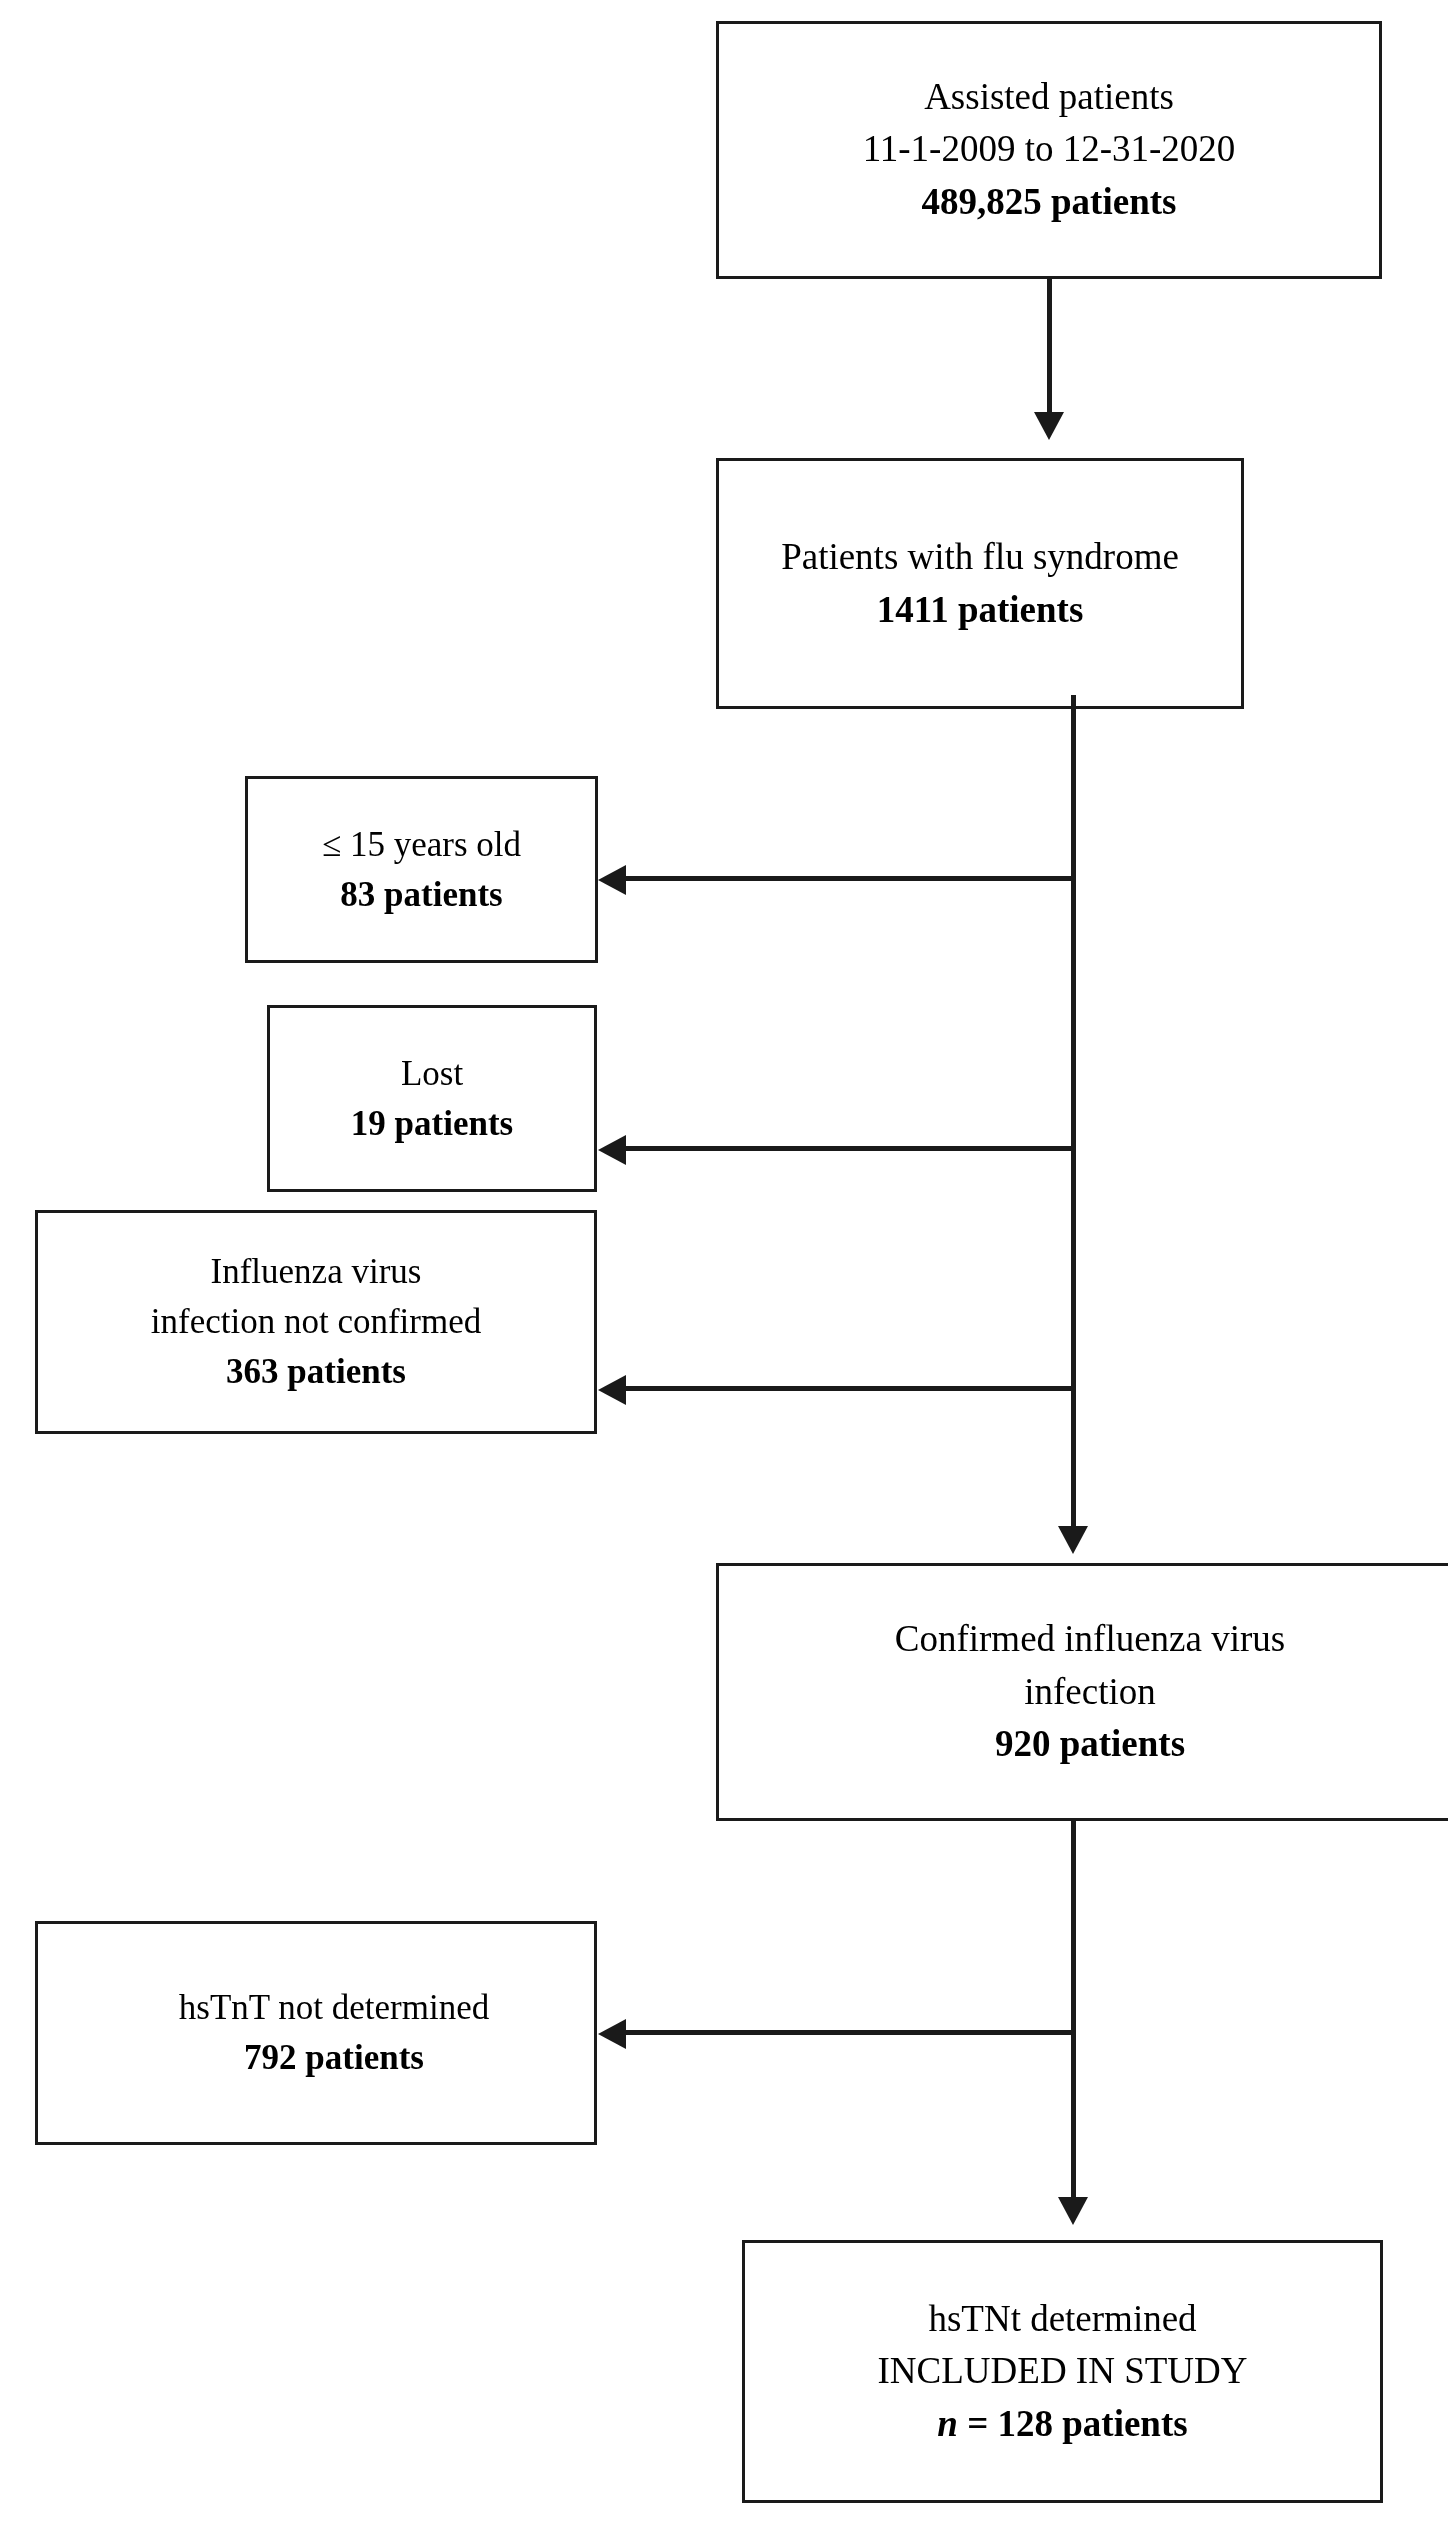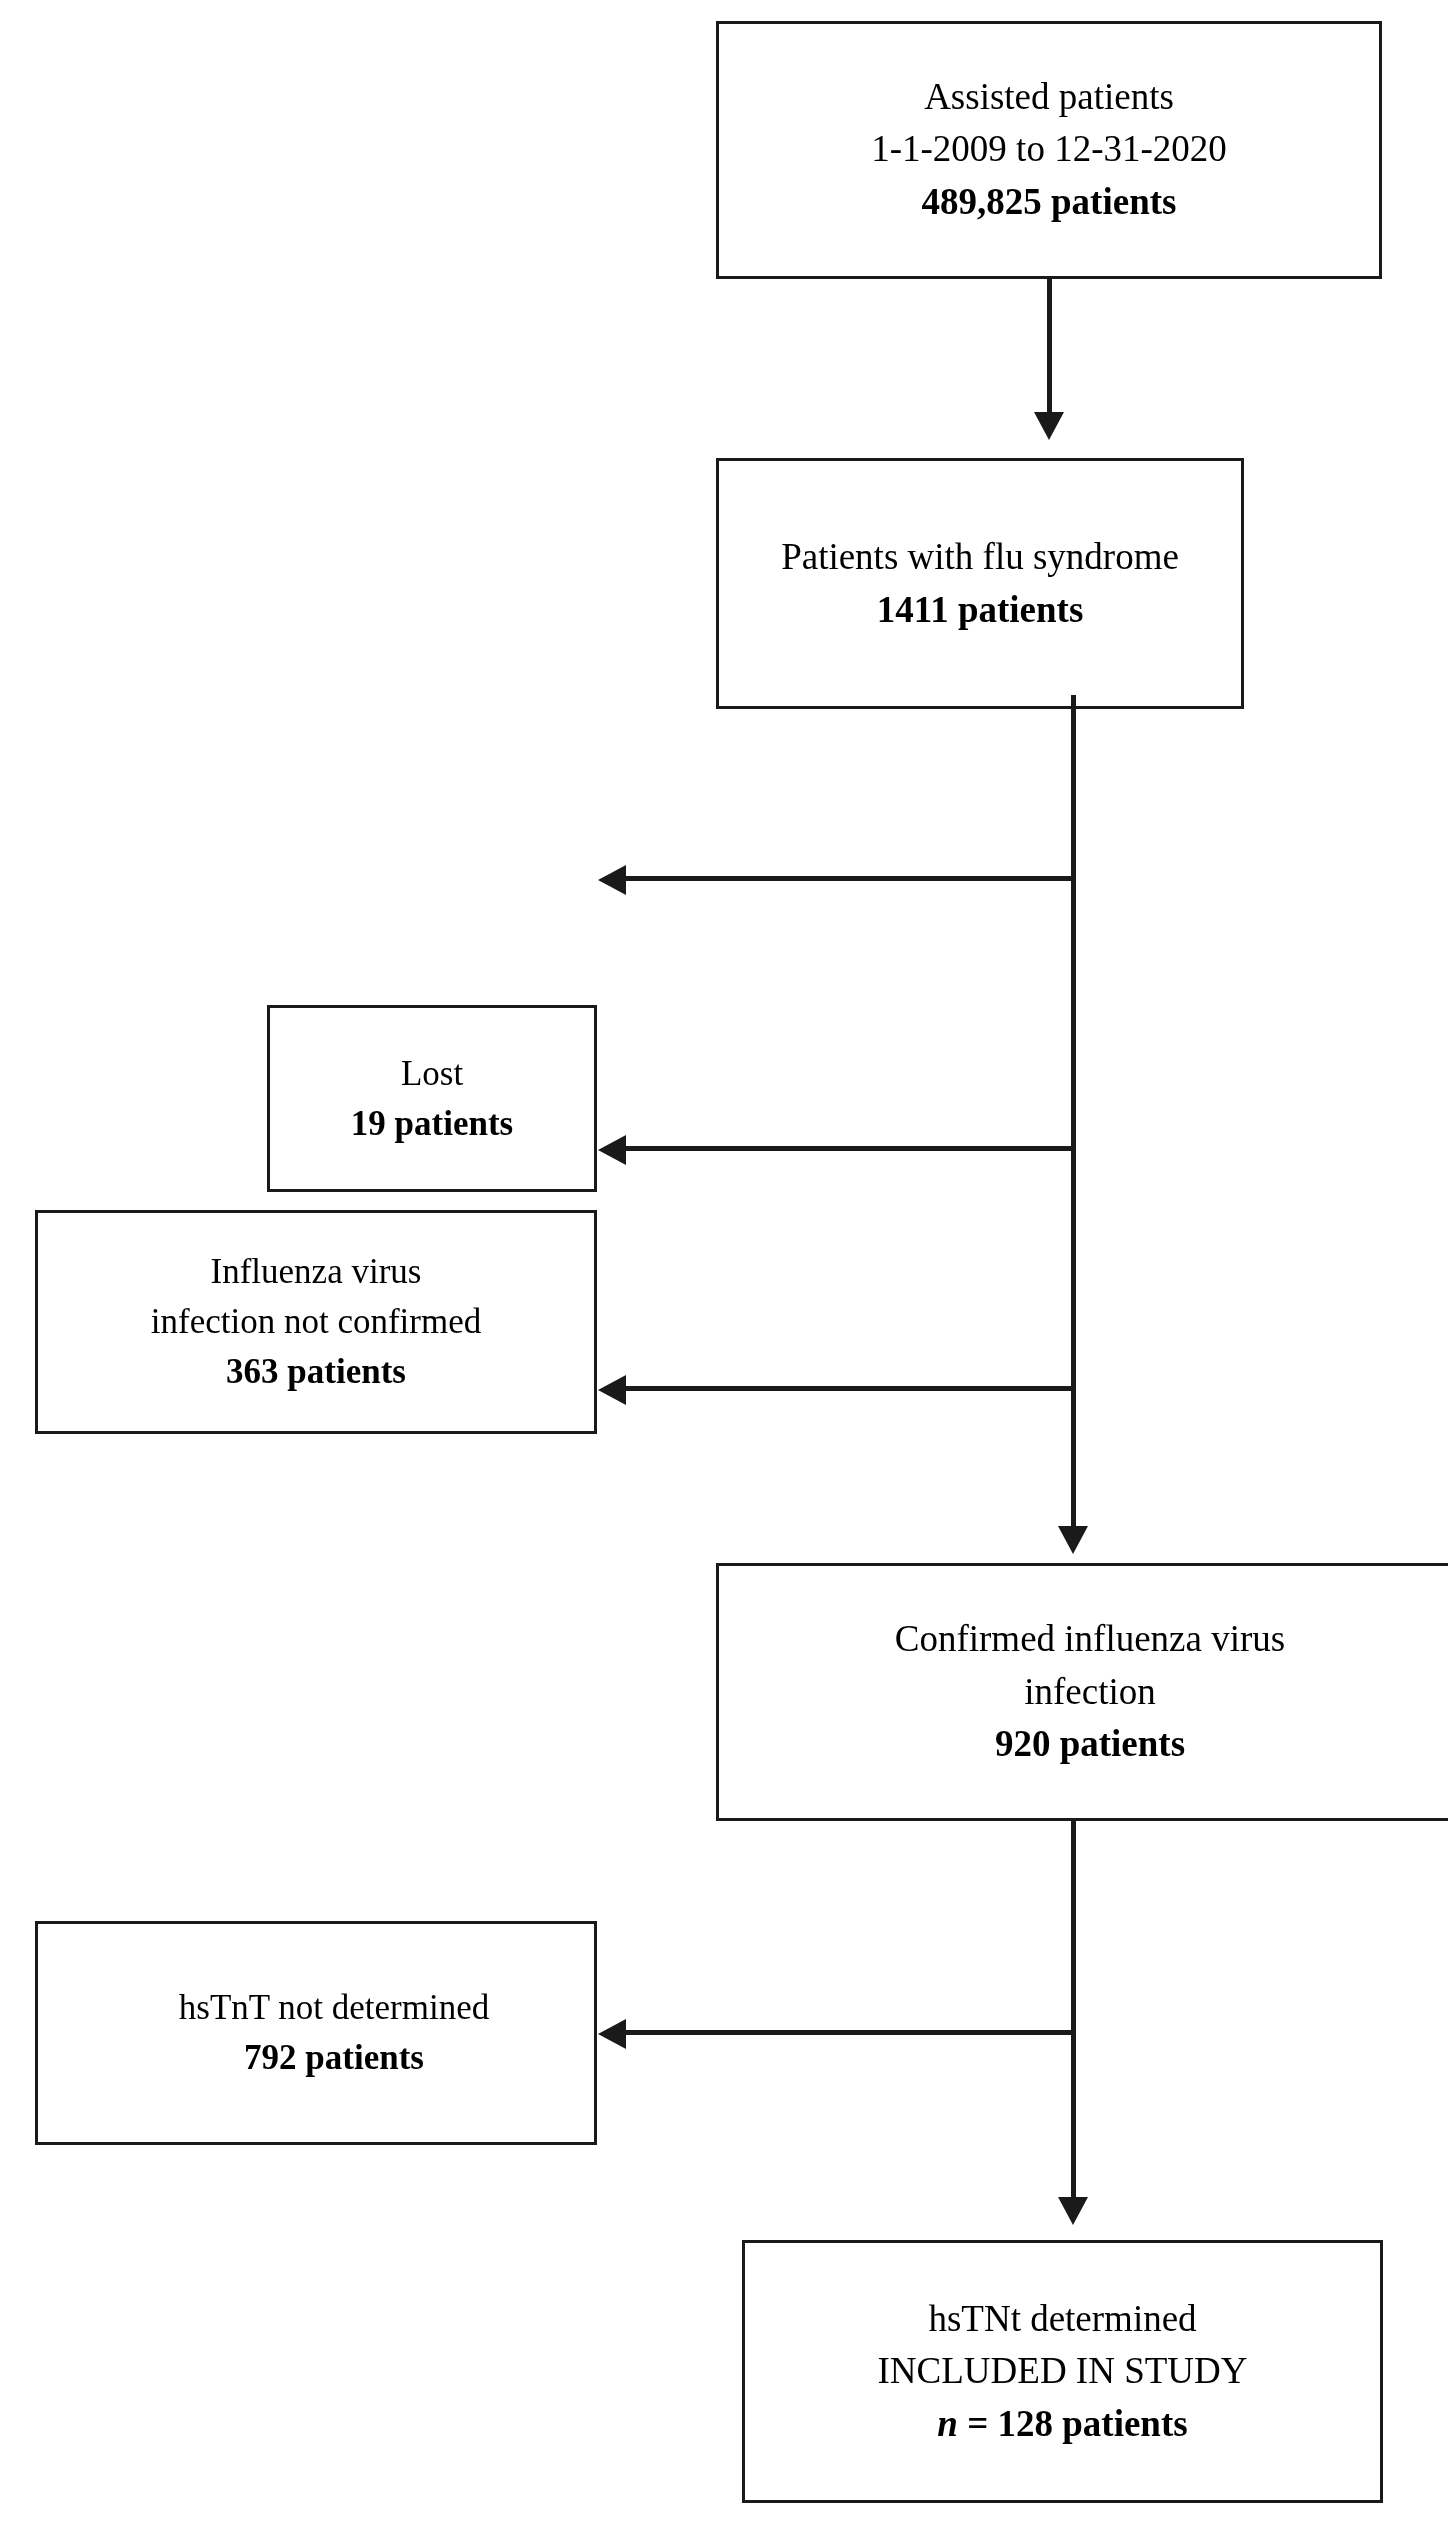--- a/index.html
+++ b/index.html
@@ -79,38 +79,42 @@
   #node-notconfirmed  { left: 35px;   top: 1210px; width: 562px;  height: 224px; }
   #node-hstnt         { left: 35px;   top: 1921px; width: 562px;  height: 224px; padding-left: 36px; }
 </style>
 </head>
 <body>
 
 <div id="flowchart">
 
   <div class="node t-main" id="node-assisted">
     <span class="line">Assisted patients</span>
-    <span class="line">1-1-2009 to 12-31-2020</span>
+    <span class="line">11-1-2009 to 12-31-2020</span>
     <span class="line bold">489,825 patients</span>
   </div>
 
   <div class="vline" style="left:1047px; top:278px; height:138px;"></div>
   <div class="arrow-down" style="left:1034px; top:412px;"></div>
 
   <div class="node t-main" id="node-flu">
     <span class="line">Patients with flu syndrome</span>
     <span class="line bold">1411 patients</span>
   </div>
 
   <div class="vline" style="left:1071px; top:695px; height:834px;"></div>
   <div class="arrow-down" style="left:1058px; top:1526px;"></div>
 
   <div class="hline" style="left:626px; top:876px; width:447px;"></div>
   <div class="arrow-left" style="left:598px; top:865px;"></div>
 
+  <div class="node t-excl" id="node-age">
+    <span class="line">≤ 15 years old</span>
+    <span class="line bold">83 patients</span>
+  </div>
 
   <div class="hline" style="left:626px; top:1146px; width:447px;"></div>
   <div class="arrow-left" style="left:598px; top:1135px;"></div>
 
   <div class="node t-excl" id="node-lost">
     <span class="line">Lost</span>
     <span class="line bold">19 patients</span>
   </div>
 
   <div class="hline" style="left:626px; top:1386px; width:447px;"></div>

